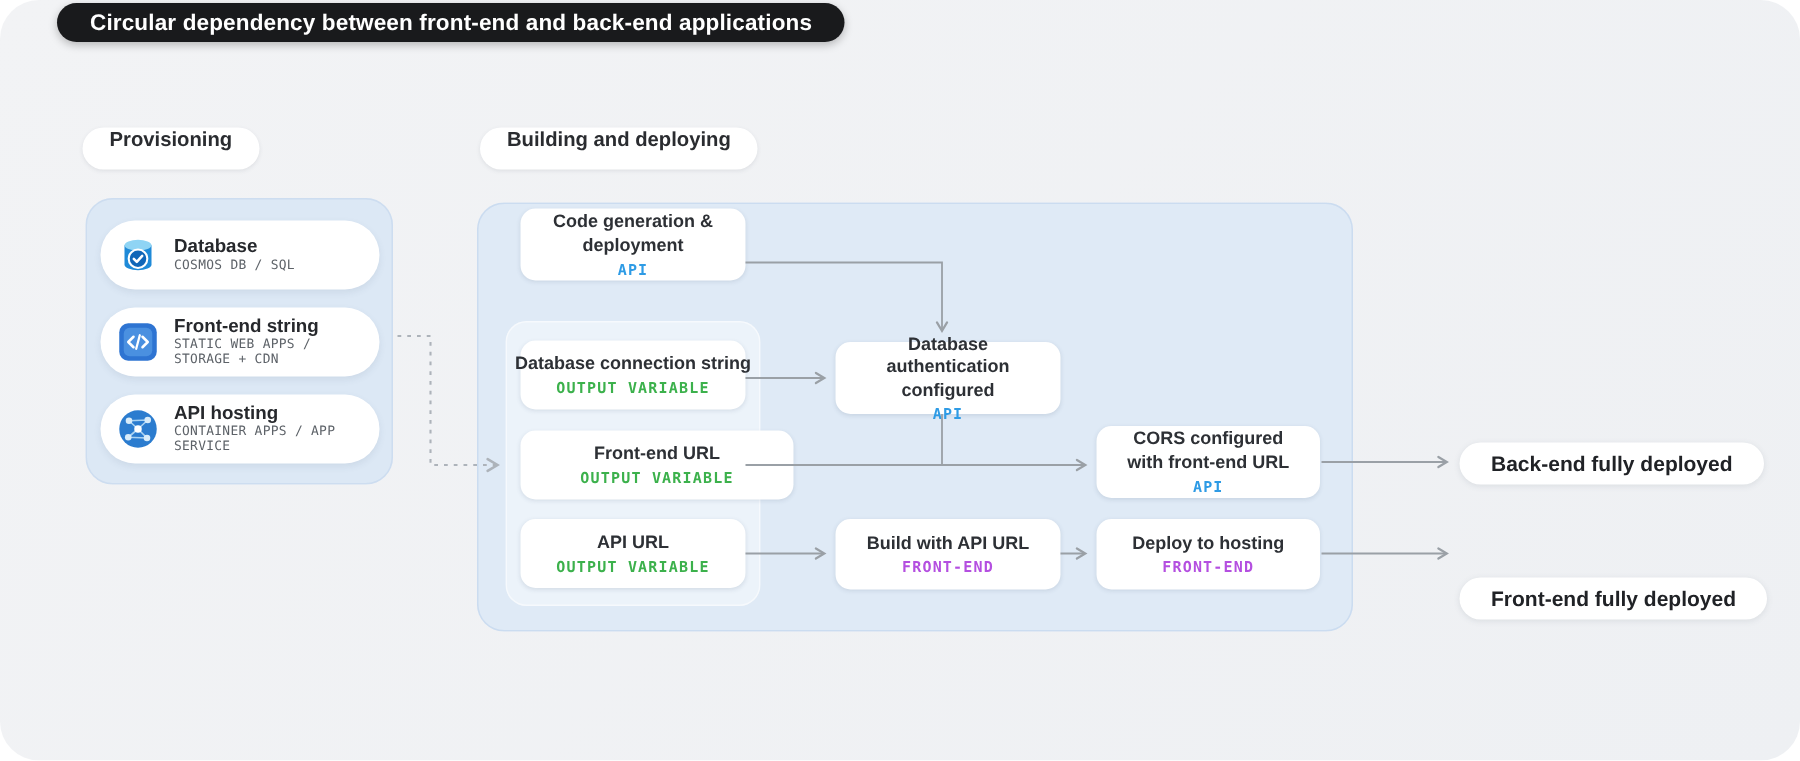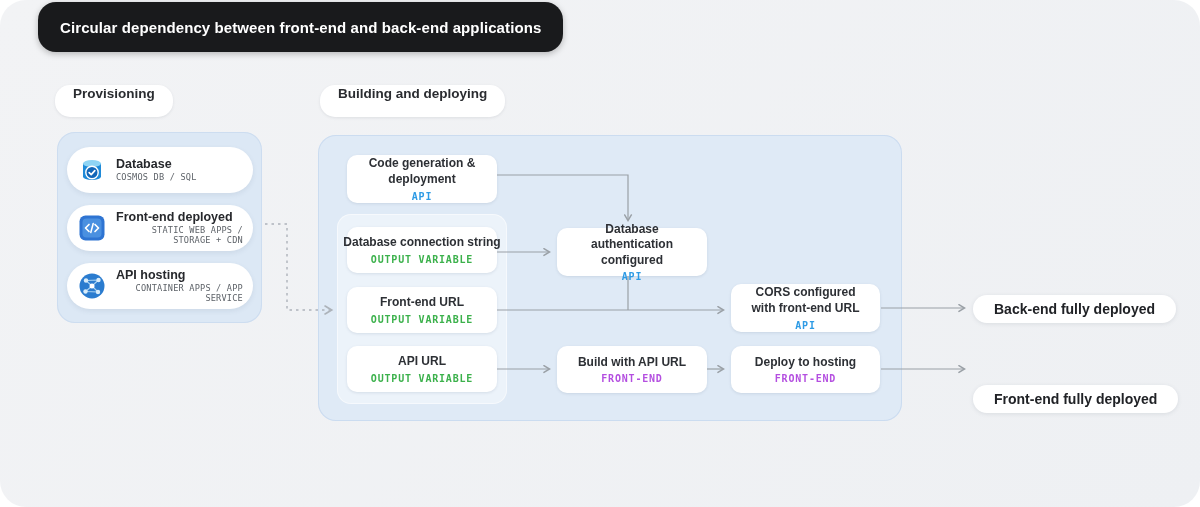--- a/index.html
+++ b/index.html
@@ -12,50 +12,50 @@
   }
   *{box-sizing:border-box;margin:0;padding:0;}
   body{background:#ffffff;font-family:"Liberation Sans",sans-serif;}
   .canvas{
     position:relative;width:1200px;height:507px;margin:0 auto;
     background:linear-gradient(135deg,#f2f3f5 0%,#eef0f3 100%);
     border-radius:26px;overflow:hidden;
   }
   
   .title-pill{
-    position:absolute;left:38px;top:2px;height:50px;
+    position:absolute;left:38px;top:2px;height:26px;
     background:var(--color-title-pill-bg);color:#fff;
     border-radius:18px;display:flex;align-items:center;
     padding:0 22px;font-size:15px;font-weight:700;letter-spacing:.1px;
     box-shadow:0 2px 6px rgba(0,0,0,.25);
     text-align:right;
   }
   
   .section-pill{
     position:absolute;height:28px;top:85px;background:#fff;border-radius:15px;
-    display:flex;align-items:flex-end;padding:16px 18px;
+    display:flex;align-items:flex-start;padding:0 18px;
     font-size:13.5px;font-weight:700;color:#2a2c30;
     box-shadow:0 1px 3px rgba(80,90,110,.12);
   }
   .section-pill.provisioning{left:55px;}
   .section-pill.building{left:320px;}
   
   .panel{position:absolute;border-radius:18px;background:var(--color-panel-blue);}
   .panel-left{left:57px;top:132px;width:205px;height:191px;box-shadow:inset 0 0 0 1px rgba(190,210,235,.5);}
   .panel-right{left:318px;top:135px;width:584px;height:286px;background:#dfeaf6;box-shadow:inset 0 0 0 1px rgba(185,208,235,.55);}
   .panel-inner{left:337px;top:214px;width:170px;height:190px;background:rgba(255,255,255,.42);border-radius:14px;box-shadow:inset 0 0 0 1px rgba(255,255,255,.5);}
   
   .res-card{
     position:absolute;left:67px;width:186px;height:46px;background:#fff;border-radius:23px;
     display:flex;align-items:center;gap:10px;padding:0 10px 0 11px;
     box-shadow:0 2px 5px rgba(70,90,120,.10);
   }
   .res-card .res-text{display:flex;flex-direction:column;line-height:1.15;}
   .res-title{font-size:12.5px;font-weight:700;color:#26282c;}
-  .res-sub{font-family:"DejaVu Sans Mono",monospace;font-size:8.6px;color:#5d6268;letter-spacing:.2px;margin-top:2px;text-align:right;}
+  .res-sub{font-family:"DejaVu Sans Mono",monospace;font-size:8.6px;color:#5d6268;letter-spacing:.2px;margin-top:2px;}
   .res-icon{width:28px;height:28px;flex:0 0 28px;}
   
   .node{
     position:absolute;background:#fff;border-radius:10px;
     display:flex;flex-direction:column;align-items:center;justify-content:center;
     box-shadow:0 1px 3px rgba(70,90,120,.14);
     text-align:center;padding:4px 5px;
   }
   .node-title{font-size:12px;font-weight:700;color:#2d3035;line-height:1.3;}
   .node-title.narrow{max-width:124px;}
@@ -114,52 +114,52 @@
 
   <div class="res-card" style="top:205px;">
     <svg class="res-icon" viewBox="0 0 28 28">
       <rect x="1.5" y="1.5" width="25" height="25" rx="6" fill="#2e74d2"></rect>
       <rect x="4.5" y="4.5" width="19" height="19" rx="4" fill="#4a90e0"></rect>
       <path d="M11 10.5 L7.5 14 L11 17.5" fill="none" stroke="#ffffff" stroke-width="1.7" stroke-linecap="round" stroke-linejoin="round"></path>
       <path d="M17 10.5 L20.5 14 L17 17.5" fill="none" stroke="#ffffff" stroke-width="1.7" stroke-linecap="round" stroke-linejoin="round"></path>
       <path d="M15.2 9.5 L12.8 18.5" fill="none" stroke="#ffffff" stroke-width="1.5" stroke-linecap="round"></path>
     </svg>
     <div class="res-text">
-      <span class="res-title">Front-end deployed</span>
+      <span class="res-title">Front-end string</span>
       <span class="res-sub">STATIC WEB APPS / STORAGE + CDN</span>
     </div>
   </div>
 
   <div class="res-card" style="top:263px;">
     <svg class="res-icon" viewBox="0 0 28 28">
       <circle cx="14" cy="14" r="12.5" fill="#2b7ccf"></circle>
       <path d="M14 14 L8 8.5 M14 14 L20.5 8 M14 14 L7.5 19.5 M14 14 L20 20 M8 8.5 L20.5 8 M7.5 19.5 L20 20" stroke="#a9d2f2" stroke-width="1.1" fill="none"></path>
       <circle cx="8" cy="8.5" r="2.2" fill="#d8ecfa"></circle>
       <circle cx="20.5" cy="8" r="2.2" fill="#d8ecfa"></circle>
       <circle cx="7.5" cy="19.5" r="2.2" fill="#d8ecfa"></circle>
       <circle cx="20" cy="20" r="2.2" fill="#d8ecfa"></circle>
       <circle cx="14" cy="14" r="2.5" fill="#ffffff"></circle>
     </svg>
     <div class="res-text">
       <span class="res-title">API hosting</span>
       <span class="res-sub">CONTAINER APPS / APP SERVICE</span>
     </div>
   </div>
 
-  <div class="node" style="left:347px;top:155px;width:150px;height:48px;">
+  <div class="node" style="left:347px;top:139px;width:150px;height:48px;">
     <span class="node-title narrow">Code generation &amp; deployment</span>
     <span class="node-tag tag-api">API</span>
   </div>
 
   <div class="node" style="left:347px;top:227px;width:150px;height:46px;text-align:center;">
     <span class="node-title nowrap">Database connection string</span>
     <span class="node-tag tag-output">OUTPUT VARIABLE</span>
   </div>
 
-  <div class="node" style="left:347px;top:287px;width:150px;height:46px;">
+  <div class="node" style="left:347px;top:287px;width:182px;height:46px;">
     <span class="node-title nowrap">Front-end URL</span>
     <span class="node-tag tag-output">OUTPUT VARIABLE</span>
   </div>
 
   <div class="node" style="left:347px;top:346px;width:150px;height:46px;">
     <span class="node-title nowrap">API URL</span>
     <span class="node-tag tag-output">OUTPUT VARIABLE</span>
   </div>
 
   <div class="node" style="left:557px;top:228px;width:150px;height:48px;">

